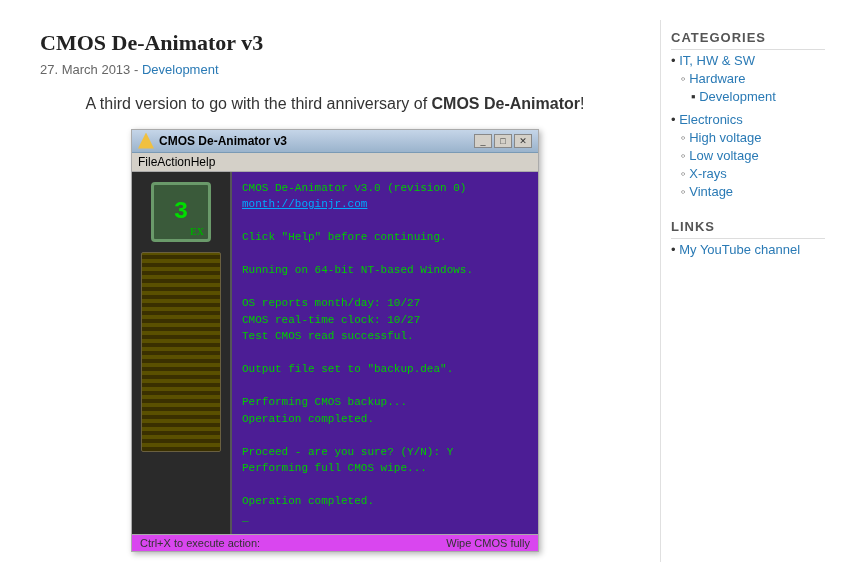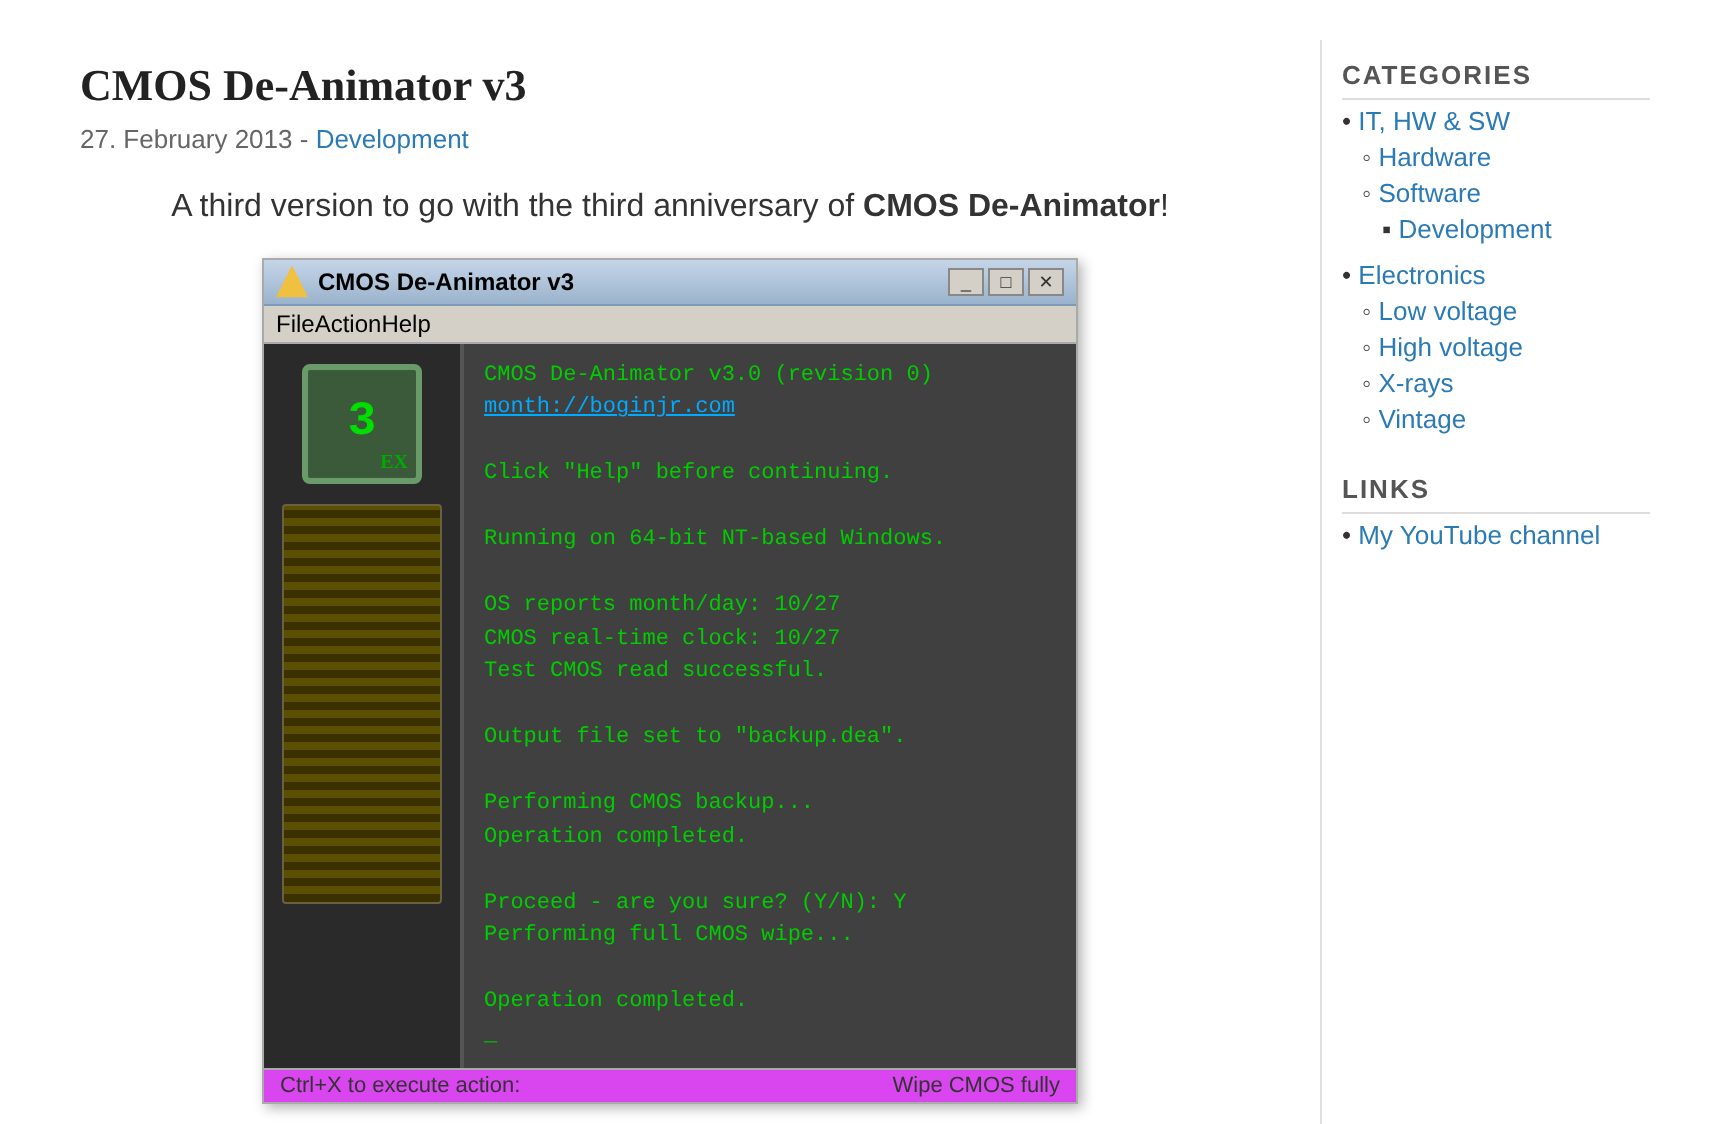--- a/index.html
+++ b/index.html
@@ -197,21 +197,21 @@
         0deg,
         #3a3000 0px, #3a3000 4px,
         #5a5000 4px, #5a5000 8px
       );
       border: 1px solid #6a6040;
       border-radius: 2px;
     }
 
     .terminal-area {
       flex: 1;
-      background: #404040;
+      background: #4c1d95;
       padding: 8px 10px;
       font-family: 'Courier New', Courier, monospace;
       font-size: 11px;
       color: #00cc00;
       line-height: 1.5;
     }
 
     .terminal-line {
       margin: 0;
     }
@@ -288,21 +288,21 @@
     .indent-1 { padding-left: 10px; }
     .indent-2 { padding-left: 20px; }
   </style>
 </head>
 <body>
 
 <div class="layout">
   <div class="main-content">
     <h1 class="article-title">CMOS De-Animator v3</h1>
     <div class="article-meta">
-      <span>27. February 2013</span>
+      <span>27. March 2013</span>
       <span> - </span>
       <a href="#">Development</a>
     </div>
 
     <div class="article-intro">
       <span>A third version to go with the third anniversary of </span><strong>CMOS De-Animator</strong><span>!</span>
     </div>
 
     <div class="screenshot-container">
       <div class="app-window">
@@ -369,34 +369,31 @@
 
   <div class="sidebar">
     <div class="sidebar-section-title">CATEGORIES</div>
     <ul>
       <li class="bullet-main indent-0">
         <a href="#">IT, HW &amp; SW</a>
       </li>
       <li class="bullet-sub indent-1">
         <a href="#">Hardware</a>
       </li>
-      <li class="bullet-sub indent-1">
-        <a href="#">Software</a>
-      </li>
       <li class="bullet-current indent-2">
         <a href="#">Development</a>
       </li>
       <li style="margin-top:8px;" class="bullet-main indent-0">
         <a href="#">Electronics</a>
       </li>
       <li class="bullet-sub indent-1">
+        <a href="#">High voltage</a>
+      </li>
+      <li class="bullet-sub indent-1">
         <a href="#">Low voltage</a>
-      </li>
-      <li class="bullet-sub indent-1">
-        <a href="#">High voltage</a>
       </li>
       <li class="bullet-sub indent-1">
         <a href="#">X-rays</a>
       </li>
       <li class="bullet-sub indent-1">
         <a href="#">Vintage</a>
       </li>
     </ul>
 
     <div class="sidebar-links-section">

